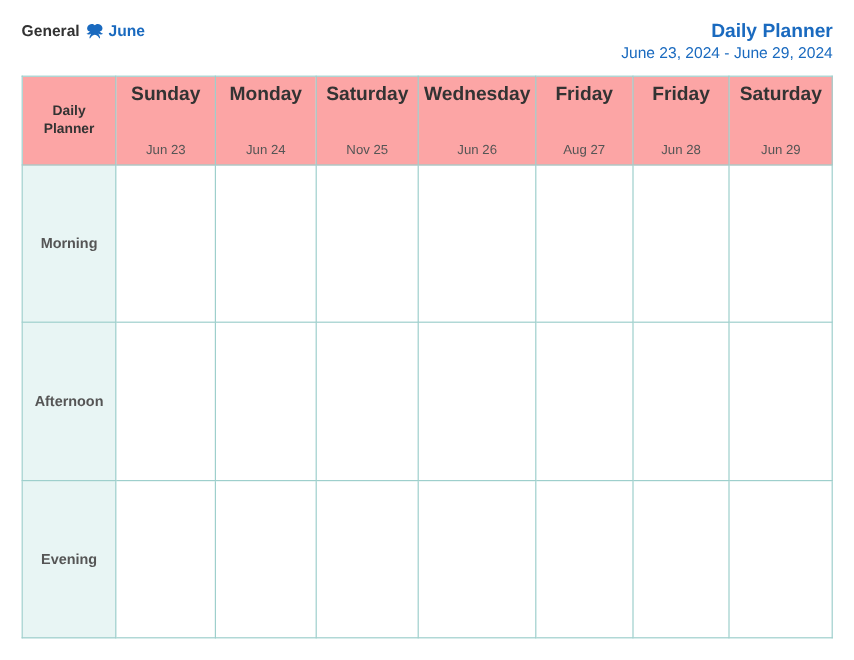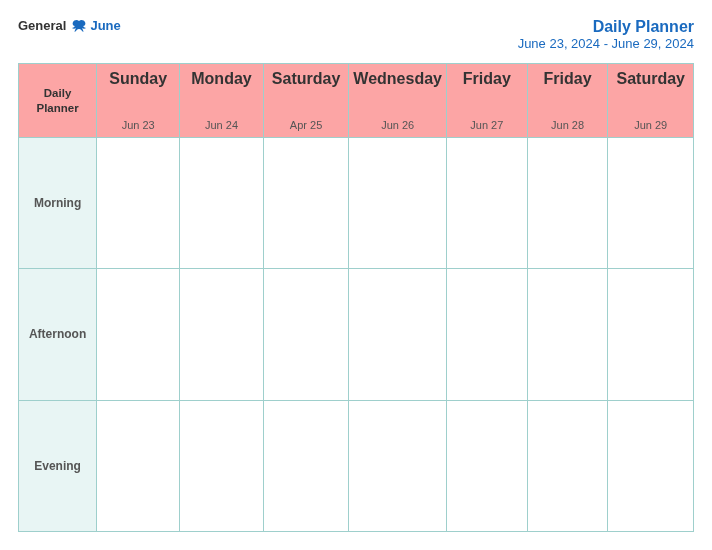--- a/index.html
+++ b/index.html
@@ -145,29 +145,29 @@
         <th>
           <span class="day-name">Sunday</span>
           <span class="day-date">Jun 23</span>
         </th>
         <th>
           <span class="day-name">Monday</span>
           <span class="day-date">Jun 24</span>
         </th>
         <th>
           <span class="day-name">Saturday</span>
-          <span class="day-date">Apr 25</span>
+          <span class="day-date">Nov 25</span>
         </th>
         <th>
           <span class="day-name">Wednesday</span>
           <span class="day-date">Jun 26</span>
         </th>
         <th>
           <span class="day-name">Friday</span>
-          <span class="day-date">Jun 27</span>
+          <span class="day-date">Aug 27</span>
         </th>
         <th>
           <span class="day-name">Friday</span>
           <span class="day-date">Jun 28</span>
         </th>
         <th>
           <span class="day-name">Saturday</span>
           <span class="day-date">Jun 29</span>
         </th>
       </tr>

